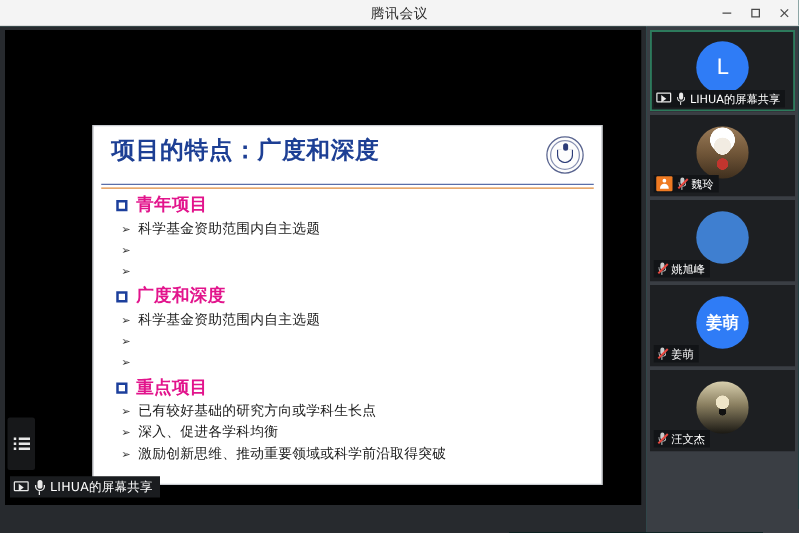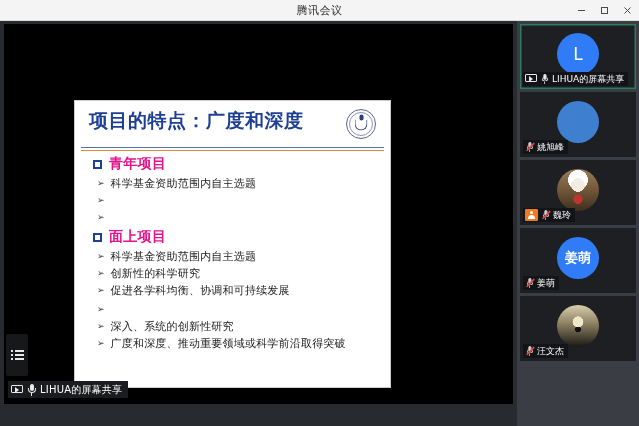--- a/index.html
+++ b/index.html
@@ -80,21 +80,21 @@
     position: absolute; left: 0; width: 2px; height: 2px; background: #e8e8e8;
   }
   .left-handle .lh-icon b:nth-child(4) { top: 0; }
   .left-handle .lh-icon b:nth-child(5) { top: 4px; }
   .left-handle .lh-icon b:nth-child(6) { top: 8px; }
 
   
   .slide {
     position: absolute;
     left: 70px; top: 76px;
-    width: 317px; height: 288px;
+    width: 408px; height: 288px;
     background: #ffffff;
     border: 1px solid #c9ccd1;
     overflow: hidden;
   }
   .slide-header {
     position: relative;
     height: 48px;
     padding: 6px 8px 0 14px;
   }
   .slide-title {
@@ -399,47 +399,50 @@
               <span class="arrow">➢</span>
             </div>
             <div class="bullet">
               <span class="arrow">➢</span>
             </div>
           </div>
 
           <div class="sec">
             <div class="sec-head">
               <span class="sq"></span>
-              <span class="sec-title">面上项目</span>
+              <span class="sec-title">广度和深度</span>
             </div>
             <div class="bullet">
               <span class="arrow">➢</span>
               <span class="bullet-text">科学基金资助范围内自主选题</span>
             </div>
             <div class="bullet">
               <span class="arrow">➢</span>
-              <span class="bullet-text">创新性的科学研究</span>
-            </div>
-            <div class="bullet">
-              <span class="arrow">➢</span>
-              <span class="bullet-text">促进各学科均衡、协调和可持续发展</span>
+            </div>
+            <div class="bullet">
+              <span class="arrow">➢</span>
             </div>
           </div>
 
           <div class="sec">
-            <div class="bullet">
-              <span class="arrow">➢</span>
-            </div>
-            <div class="bullet">
-              <span class="arrow">➢</span>
-              <span class="bullet-text">深入、系统的创新性研究</span>
-            </div>
-            <div class="bullet">
-              <span class="arrow">➢</span>
-              <span class="bullet-text">广度和深度、推动重要领域或科学前沿取得突破</span>
+            <div class="sec-head">
+              <span class="sq"></span>
+              <span class="sec-title">重点项目</span>
+            </div>
+            <div class="bullet">
+              <span class="arrow">➢</span>
+              <span class="bullet-text">已有较好基础的研究方向或学科生长点</span>
+            </div>
+            <div class="bullet">
+              <span class="arrow">➢</span>
+              <span class="bullet-text">深入、促进各学科均衡</span>
+            </div>
+            <div class="bullet">
+              <span class="arrow">➢</span>
+              <span class="bullet-text">激励创新思维、推动重要领域或科学前沿取得突破</span>
             </div>
           </div>
 
         </div>
       </div>
 
       <div class="left-handle">
         <span class="lh-icon">
           <i></i>
             <i></i>
@@ -476,52 +479,52 @@
         <span class="ic-screen">
           <span class="scr"></span>
             <span class="arr"></span>
         </span>
         <span class="ic-mic mini-mic">
           <span class="cap"></span>
             <span class="arcm"></span>
             <span class="stem"></span>
         </span>
         <span class="nm">LIHUA的屏幕共享</span>
-      </div>
-    </div>
-
-    <div class="tile">
-      <div class="av" style="background:#3f7fd0"></div>
-      <div class="namebar">
-        <span class="ic-mic muted mini-mic">
-          <span class="cap"></span>
-            <span class="arcm"></span>
-            <span class="stem"></span>
-            <span class="slash"></span>
-        </span>
-        <span class="nm">姚旭峰</span>
       </div>
     </div>
 
     <div class="tile">
       <div class="av photo-a"></div>
       <div class="namebar">
         <span class="host-badge">
             <span class="pers"></span>
           </span>
         <span class="ic-mic muted mini-mic">
           <span class="cap"></span>
             <span class="arcm"></span>
             <span class="stem"></span>
             <span class="slash"></span>
         </span>
         <span class="nm">魏玲</span>
       </div>
     </div>
 
+    <div class="tile">
+      <div class="av" style="background:#3f7fd0"></div>
+      <div class="namebar">
+        <span class="ic-mic muted mini-mic">
+          <span class="cap"></span>
+            <span class="arcm"></span>
+            <span class="stem"></span>
+            <span class="slash"></span>
+        </span>
+        <span class="nm">姚旭峰</span>
+      </div>
+    </div>
+
 
     <div class="tile">
       <div class="av blue">
         <span class="initial cjk">姜萌</span>
       </div>
       <div class="namebar">
         <span class="ic-mic muted mini-mic">
           <span class="cap"></span>
             <span class="arcm"></span>
             <span class="stem"></span>

